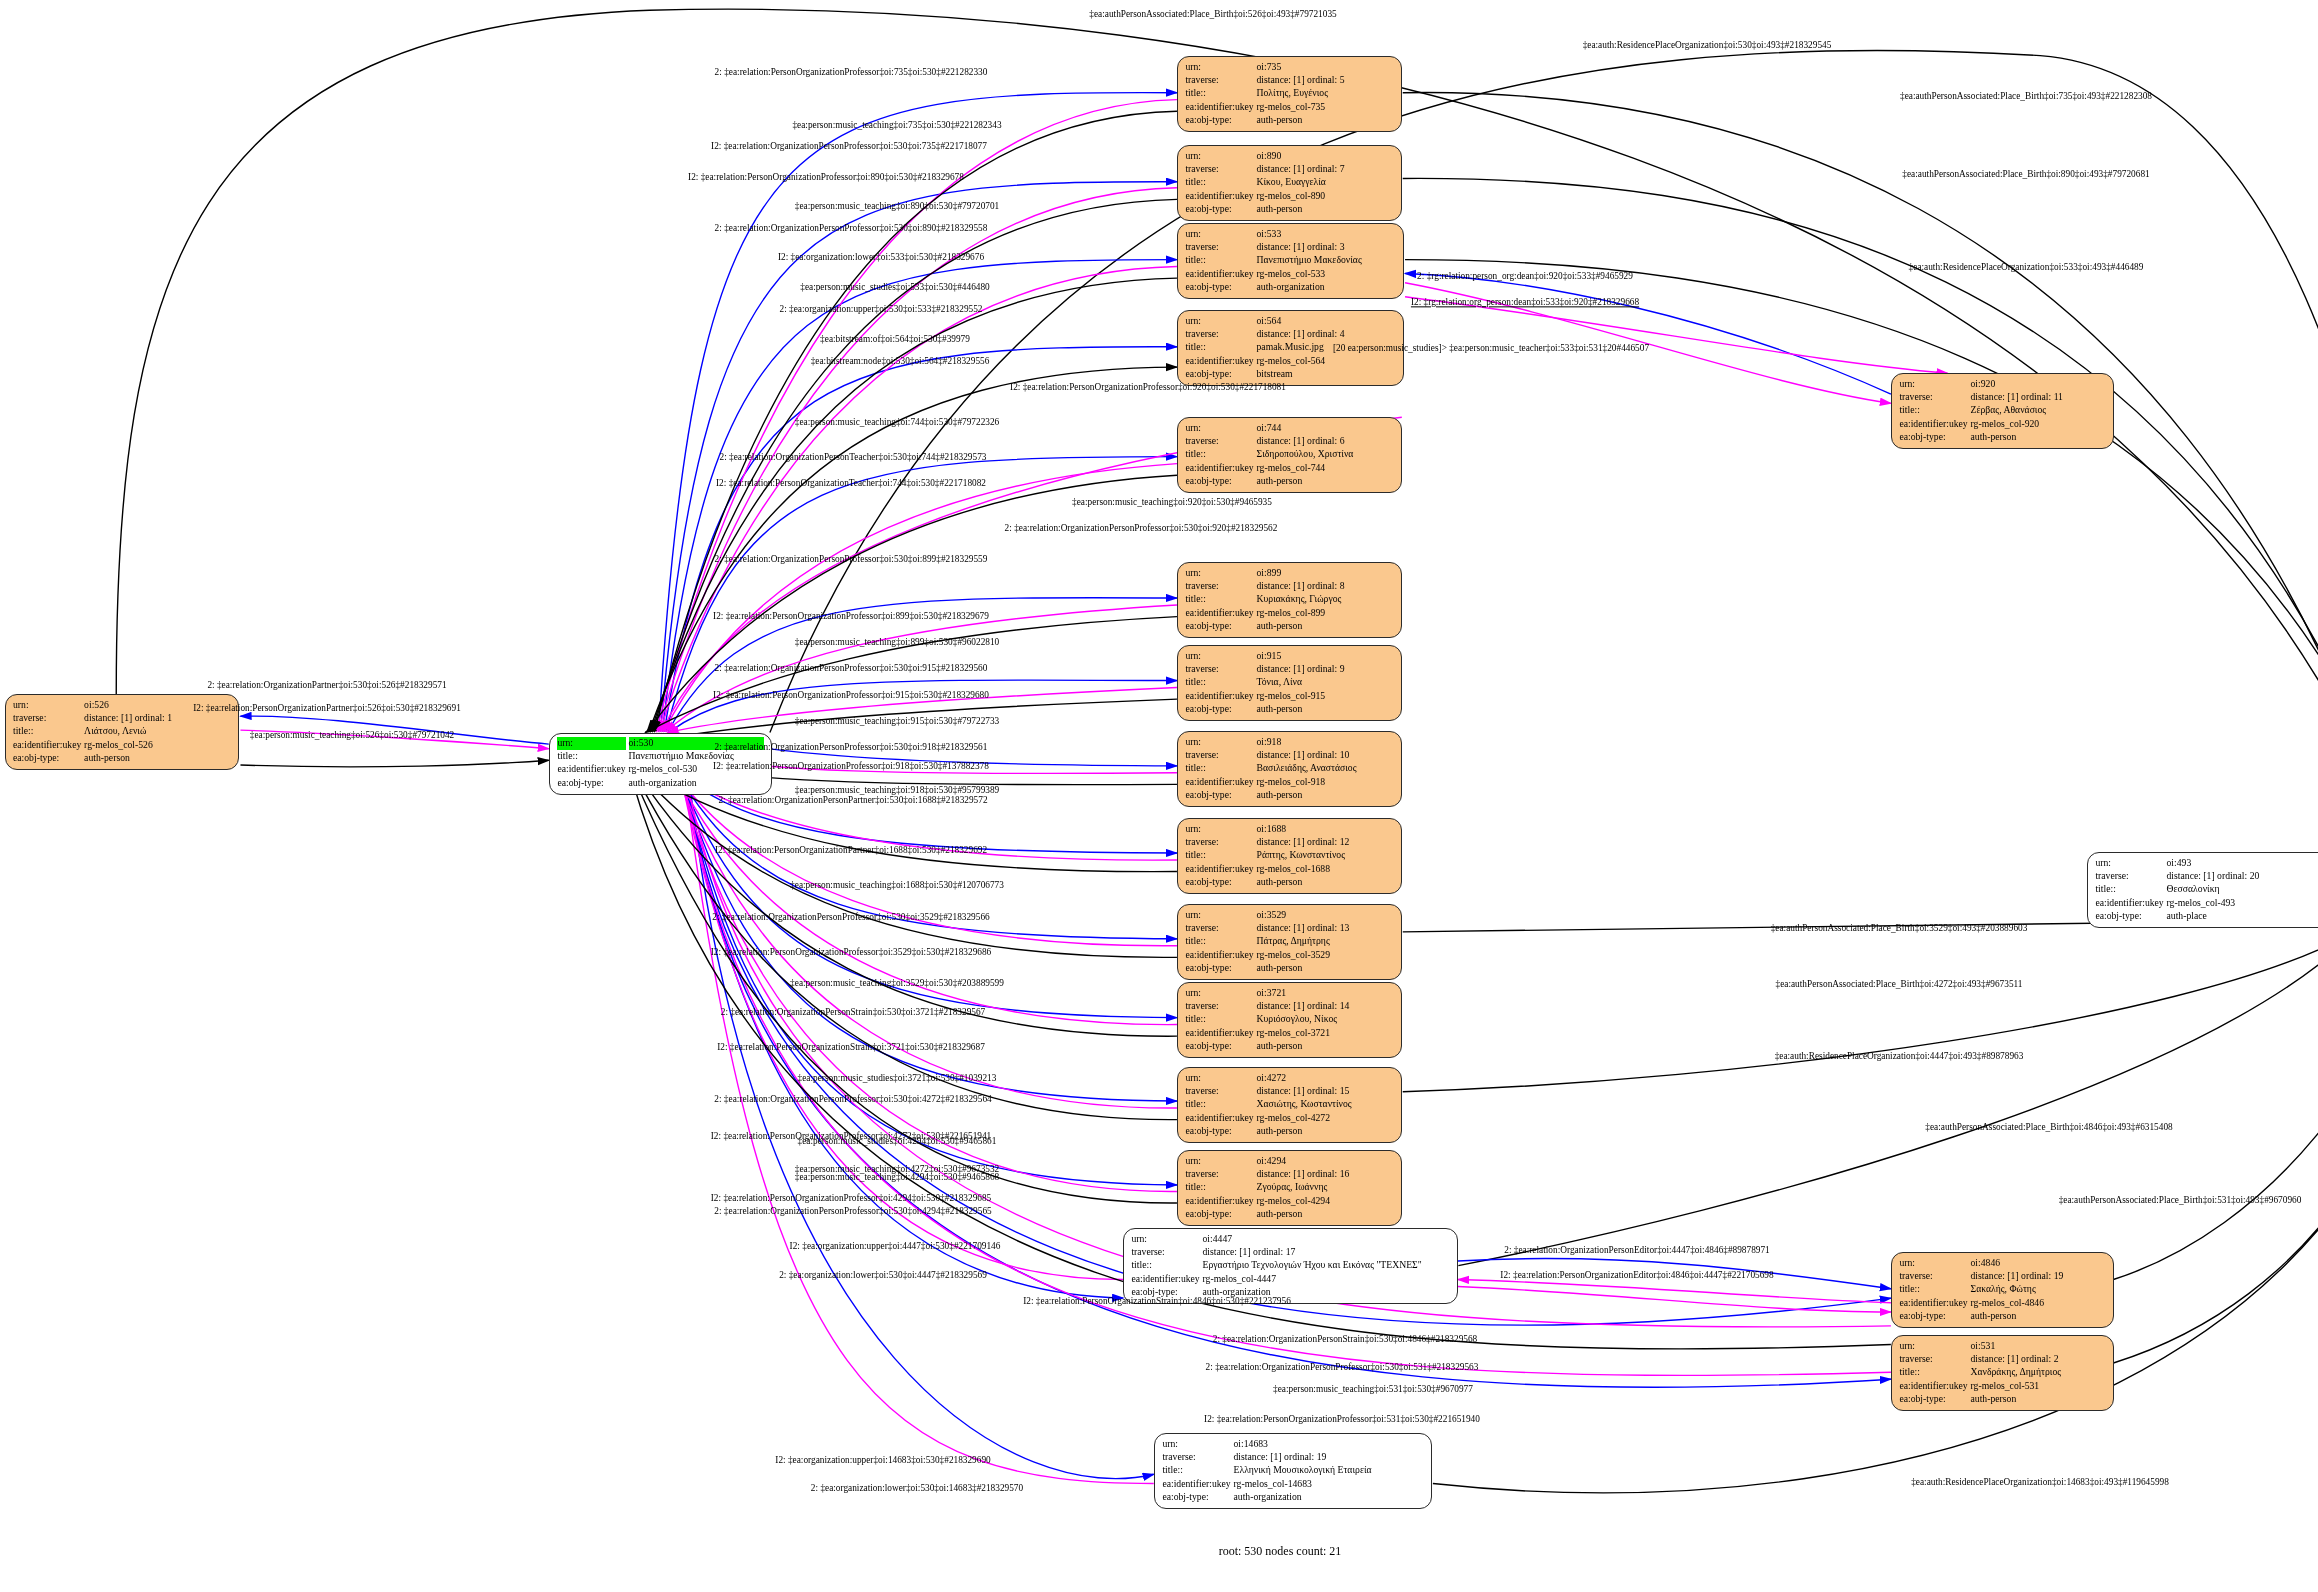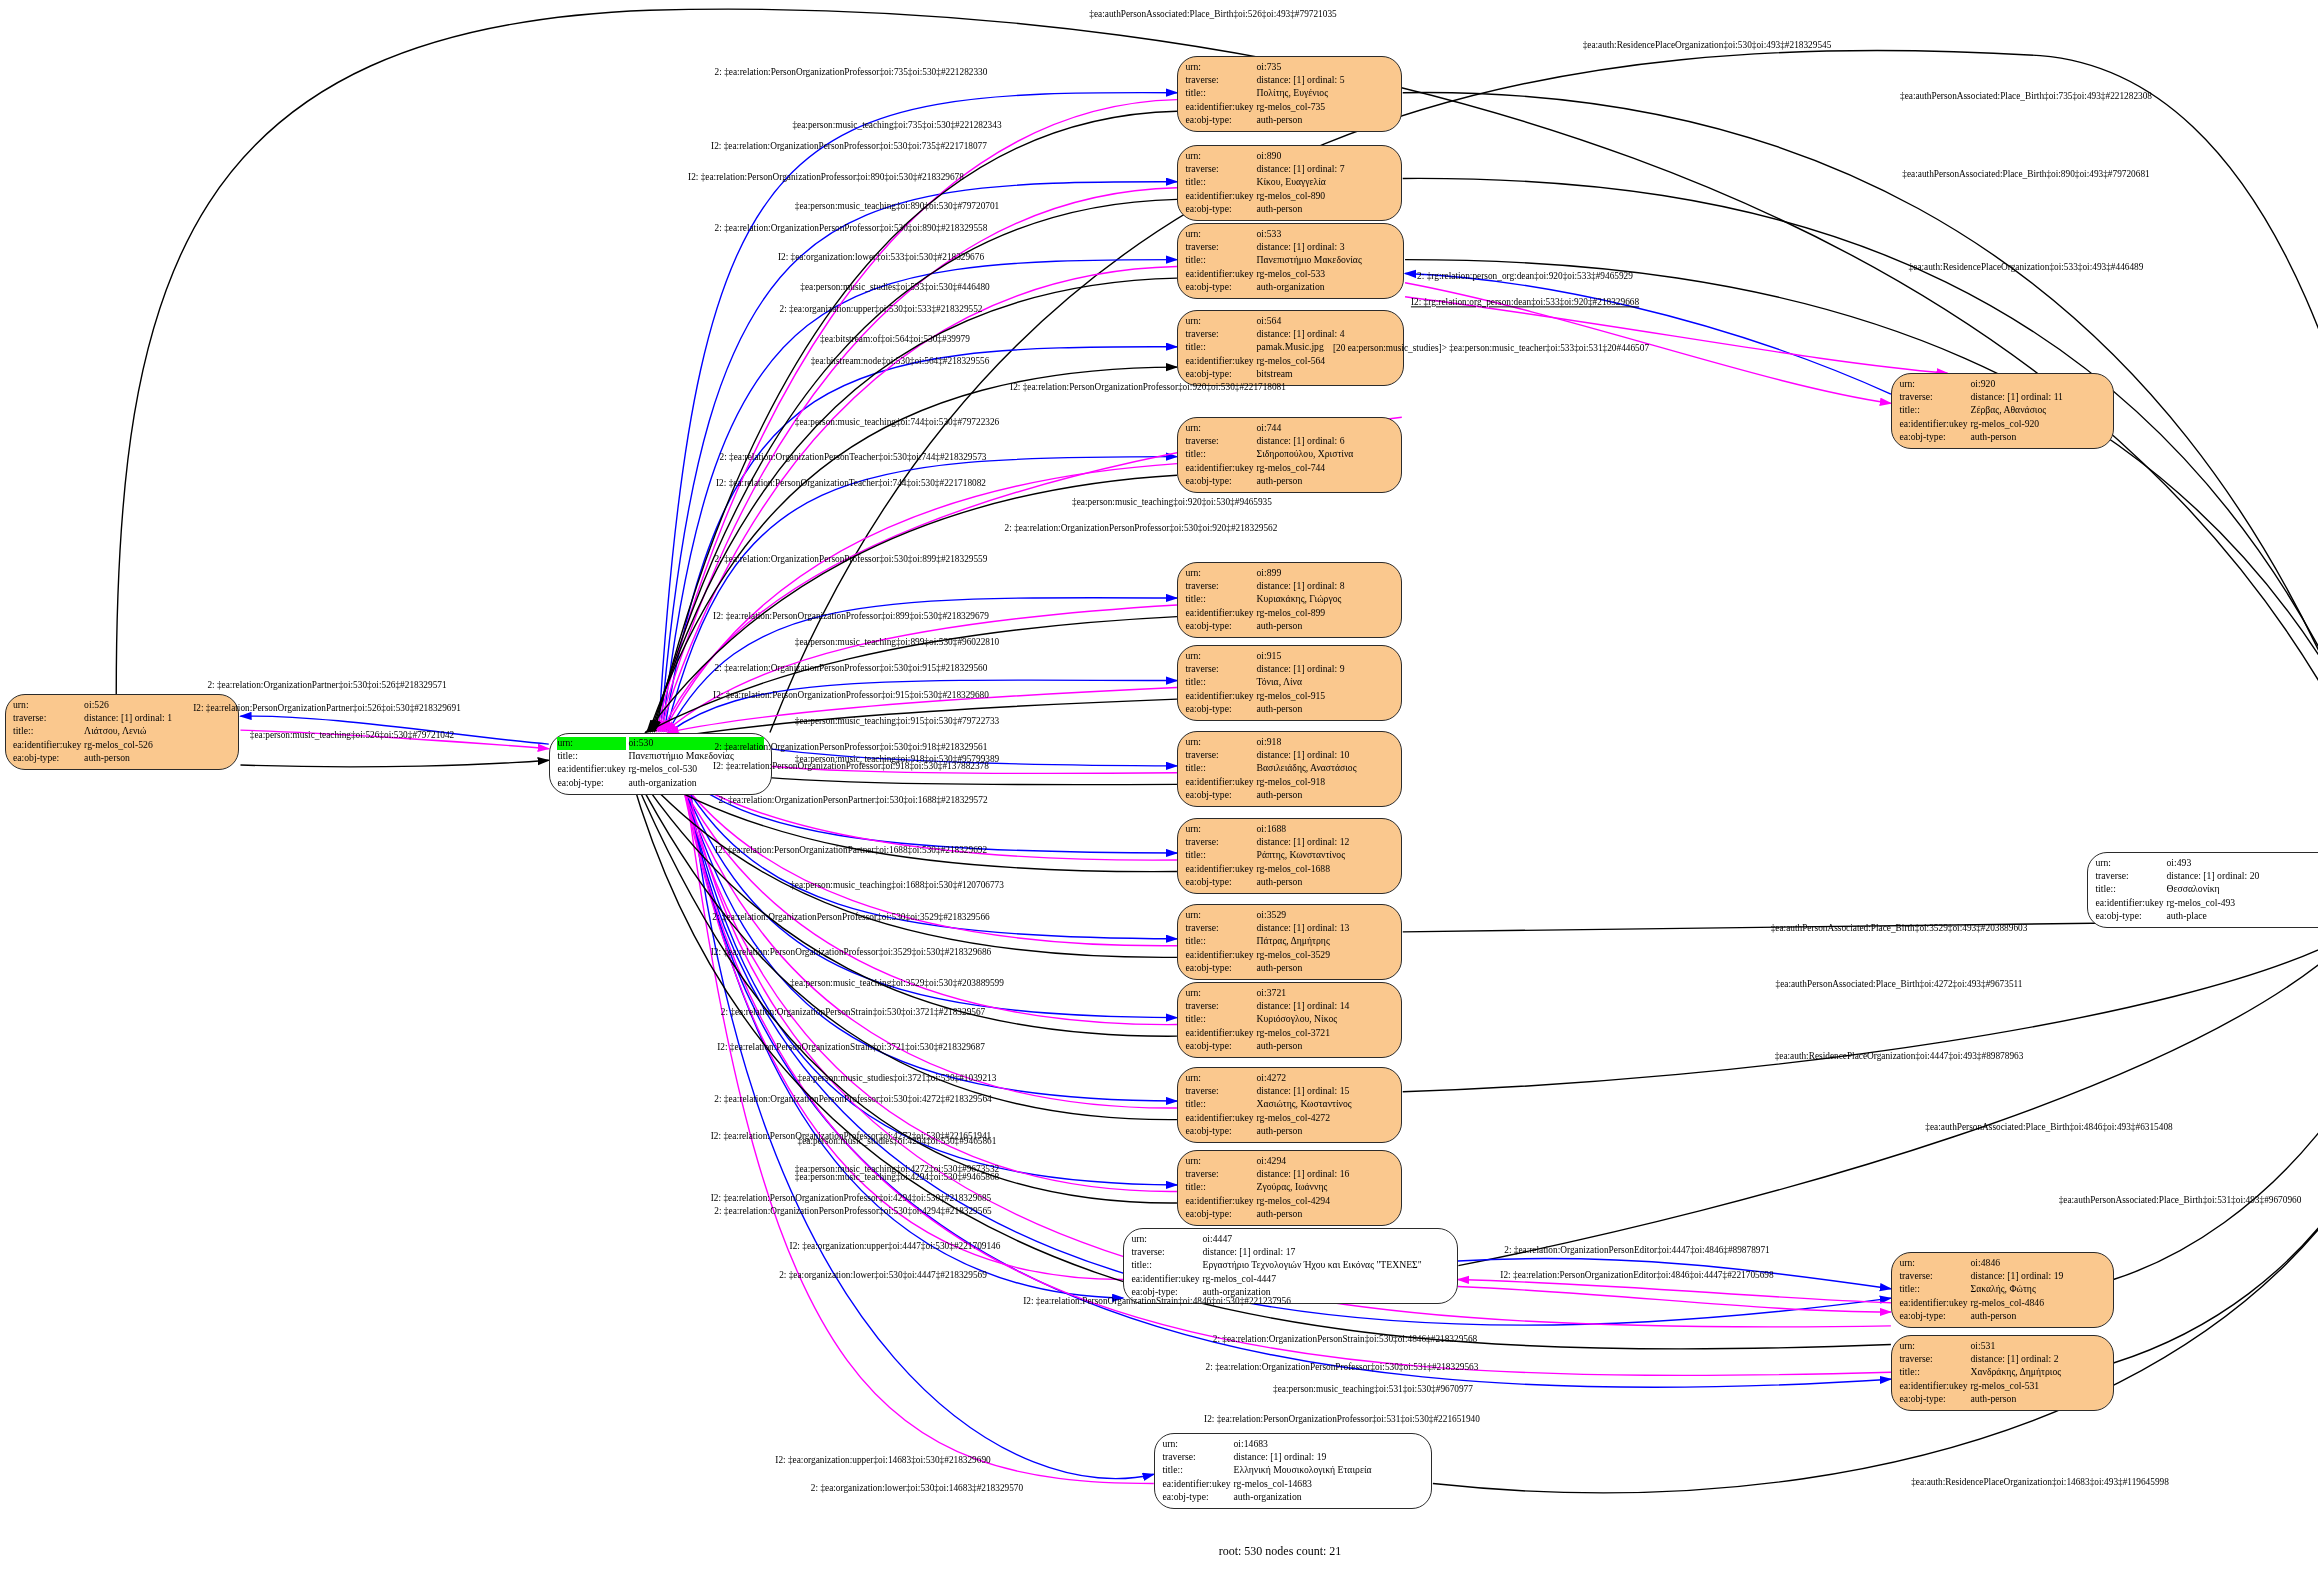--- a/index.html
+++ b/index.html
@@ -9,21 +9,21 @@
     width:2684px;height:1592px;
     background:#ffffff;
     font-family:"Liberation Serif", serif;
     overflow:hidden;
   }
   #edges{position:absolute;left:0;top:0;width:2684px;height:1592px;}
   .node{
     position:absolute;
     box-sizing:border-box;
     border:1.4px solid #2b2b2b;
-    border-radius:20px;
+    border-radius:12px;
     background:#fac88e;
     padding:4.2px 7.4px 5.1px 7.4px;
     display:grid;
     grid-template-columns:auto 1fr;
     column-gap:2.8px;
     row-gap:0.5px;
     font-size:9.7px;
     line-height:1.30;
     color:#000;
     white-space:nowrap;
@@ -427,21 +427,21 @@
       <div class="elabel" style="left: 1172px; top: 503px;">‡ea:person:music_teaching‡oi:920‡oi:530‡#9465935</div>
       <div class="elabel" style="left: 1141px; top: 529px;">2: ‡ea:relation:OrganizationPersonProfessor‡oi:530‡oi:920‡#218329562</div>
       <div class="elabel" style="left: 851px; top: 560px;">2: ‡ea:relation:OrganizationPersonProfessor‡oi:530‡oi:899‡#218329559</div>
       <div class="elabel" style="left: 851px; top: 617px;">I2: ‡ea:relation:PersonOrganizationProfessor‡oi:899‡oi:530‡#218329679</div>
       <div class="elabel" style="left: 897px; top: 643px;">‡ea:person:music_teaching‡oi:899‡oi:530‡#96022810</div>
       <div class="elabel" style="left: 851px; top: 669px;">2: ‡ea:relation:OrganizationPersonProfessor‡oi:530‡oi:915‡#218329560</div>
       <div class="elabel" style="left: 851px; top: 696px;">I2: ‡ea:relation:PersonOrganizationProfessor‡oi:915‡oi:530‡#218329680</div>
       <div class="elabel" style="left: 897px; top: 722px;">‡ea:person:music_teaching‡oi:915‡oi:530‡#79722733</div>
       <div class="elabel" style="left: 851px; top: 748px;">2: ‡ea:relation:OrganizationPersonProfessor‡oi:530‡oi:918‡#218329561</div>
       <div class="elabel" style="left: 851px; top: 767px;">I2: ‡ea:relation:PersonOrganizationProfessor‡oi:918‡oi:530‡#137882378</div>
-      <div class="elabel" style="left: 897px; top: 760px;">‡ea:person:music_teaching‡oi:918‡oi:530‡#95799389</div>
+      <div class="elabel" style="left: 897px; top: 791px;">‡ea:person:music_teaching‡oi:918‡oi:530‡#95799389</div>
       <div class="elabel" style="left: 853px; top: 801px;">2: ‡ea:relation:OrganizationPersonPartner‡oi:530‡oi:1688‡#218329572</div>
       <div class="elabel" style="left: 851px; top: 851px;">I2: ‡ea:relation:PersonOrganizationPartner‡oi:1688‡oi:530‡#218329692</div>
       <div class="elabel" style="left: 897px; top: 886px;">‡ea:person:music_teaching‡oi:1688‡oi:530‡#120706773</div>
       <div class="elabel" style="left: 851px; top: 918px;">2: ‡ea:relation:OrganizationPersonProfessor‡oi:530‡oi:3529‡#218329566</div>
       <div class="elabel" style="left: 851px; top: 953px;">I2: ‡ea:relation:PersonOrganizationProfessor‡oi:3529‡oi:530‡#218329686</div>
       <div class="elabel" style="left: 1899px; top: 929px;">‡ea:authPersonAssociated:Place_Birth‡oi:3529‡oi:493‡#203889603</div>
       <div class="elabel" style="left: 897px; top: 984px;">‡ea:person:music_teaching‡oi:3529‡oi:530‡#203889599</div>
       <div class="elabel" style="left: 853px; top: 1013px;">2: ‡ea:relation:OrganizationPersonStrain‡oi:530‡oi:3721‡#218329567</div>
       <div class="elabel" style="left: 1899px; top: 985px;">‡ea:authPersonAssociated:Place_Birth‡oi:4272‡oi:493‡#9673511</div>
       <div class="elabel" style="left: 851px; top: 1048px;">I2: ‡ea:relation:PersonOrganizationStrain‡oi:3721‡oi:530‡#218329687</div>

